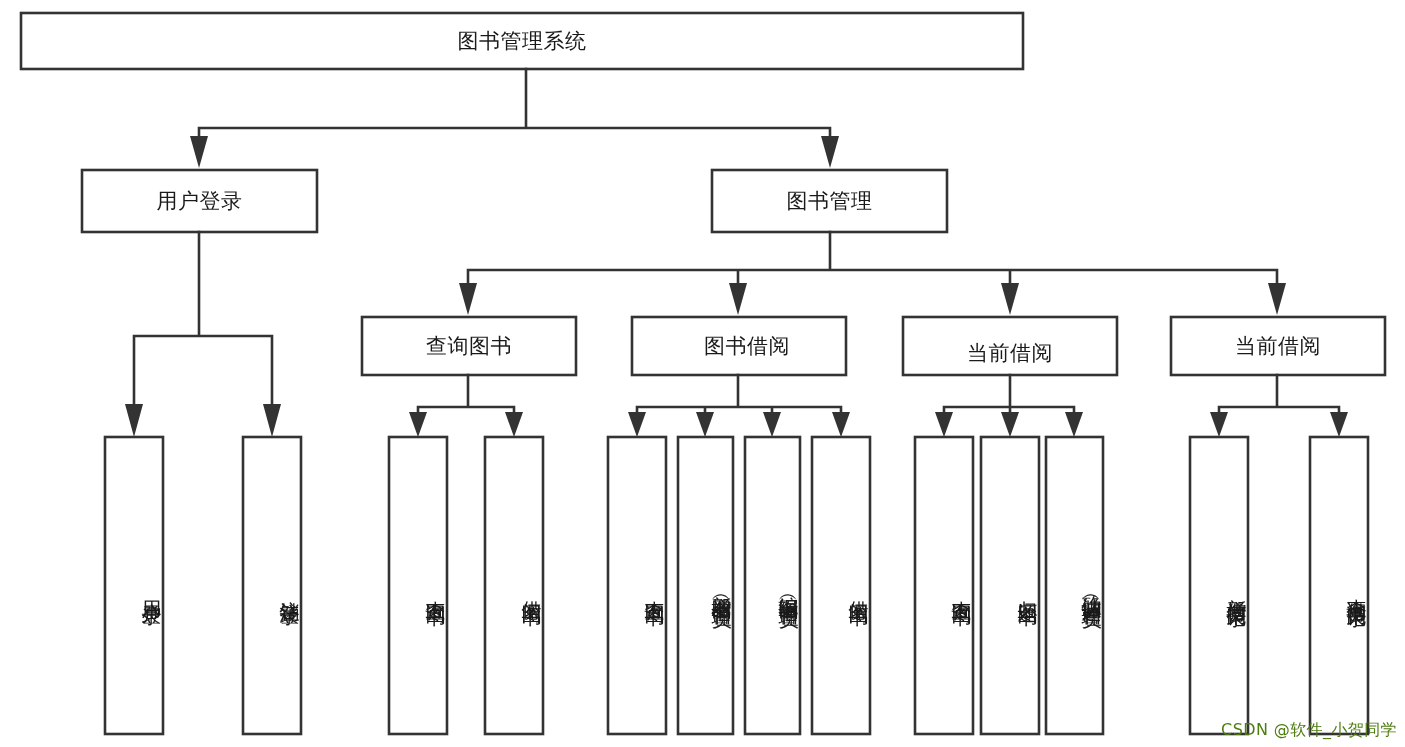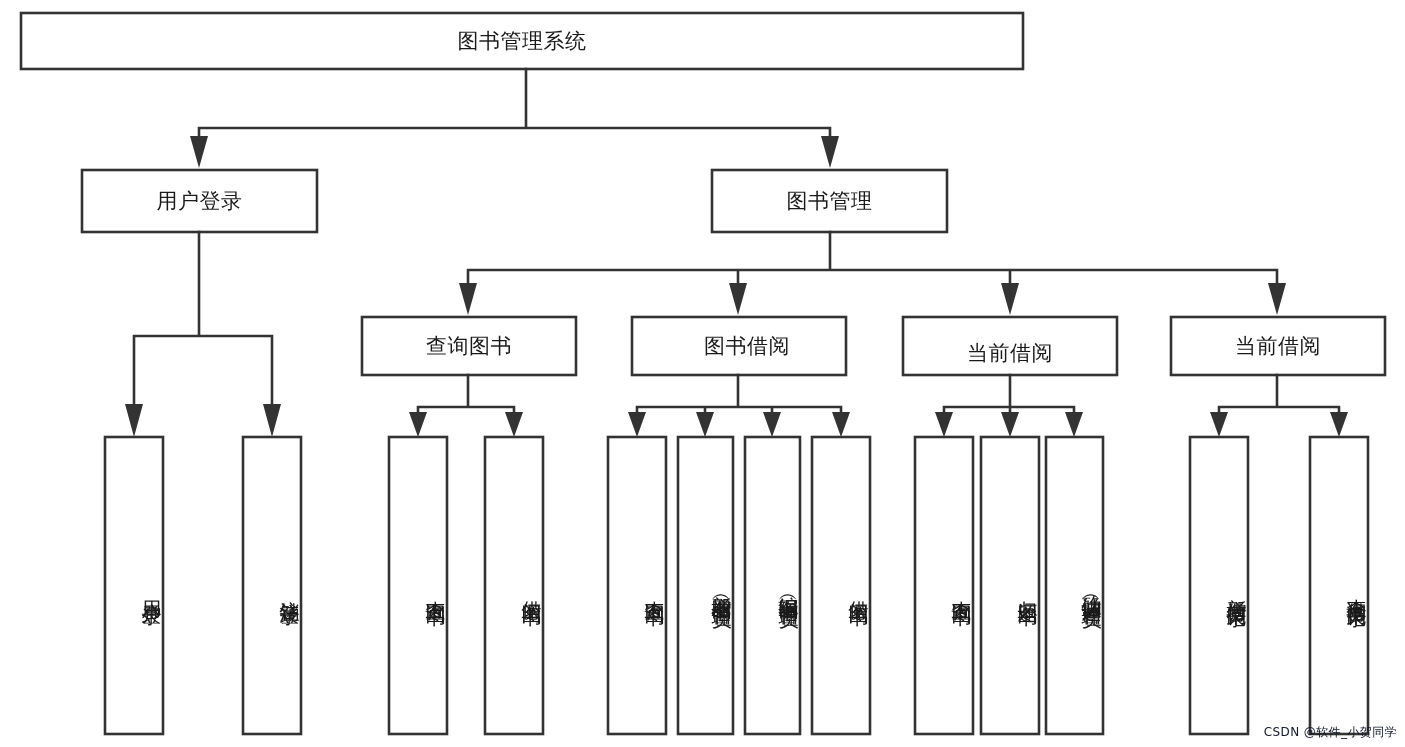--- a/index.html
+++ b/index.html
@@ -60,22 +60,22 @@
     justify-content: center;
     letter-spacing: 2px;
     font-size: 20px;
     padding-top: 6px;
     box-sizing: border-box;
   }
   .watermark {
     position: absolute;
     right: 8px;
     bottom: 6px;
-    font-size: 12px;
-    color: #0f172a;
+    font-size: 16px;
+    color: #4d7c0f;
     letter-spacing: 0.4px;
     white-space: nowrap;
   }
 </style>
 </head>
 <body>
 
 <div id="diagram-root">
 
   <svg id="tree-svg" viewBox="0 0 1405 747">

